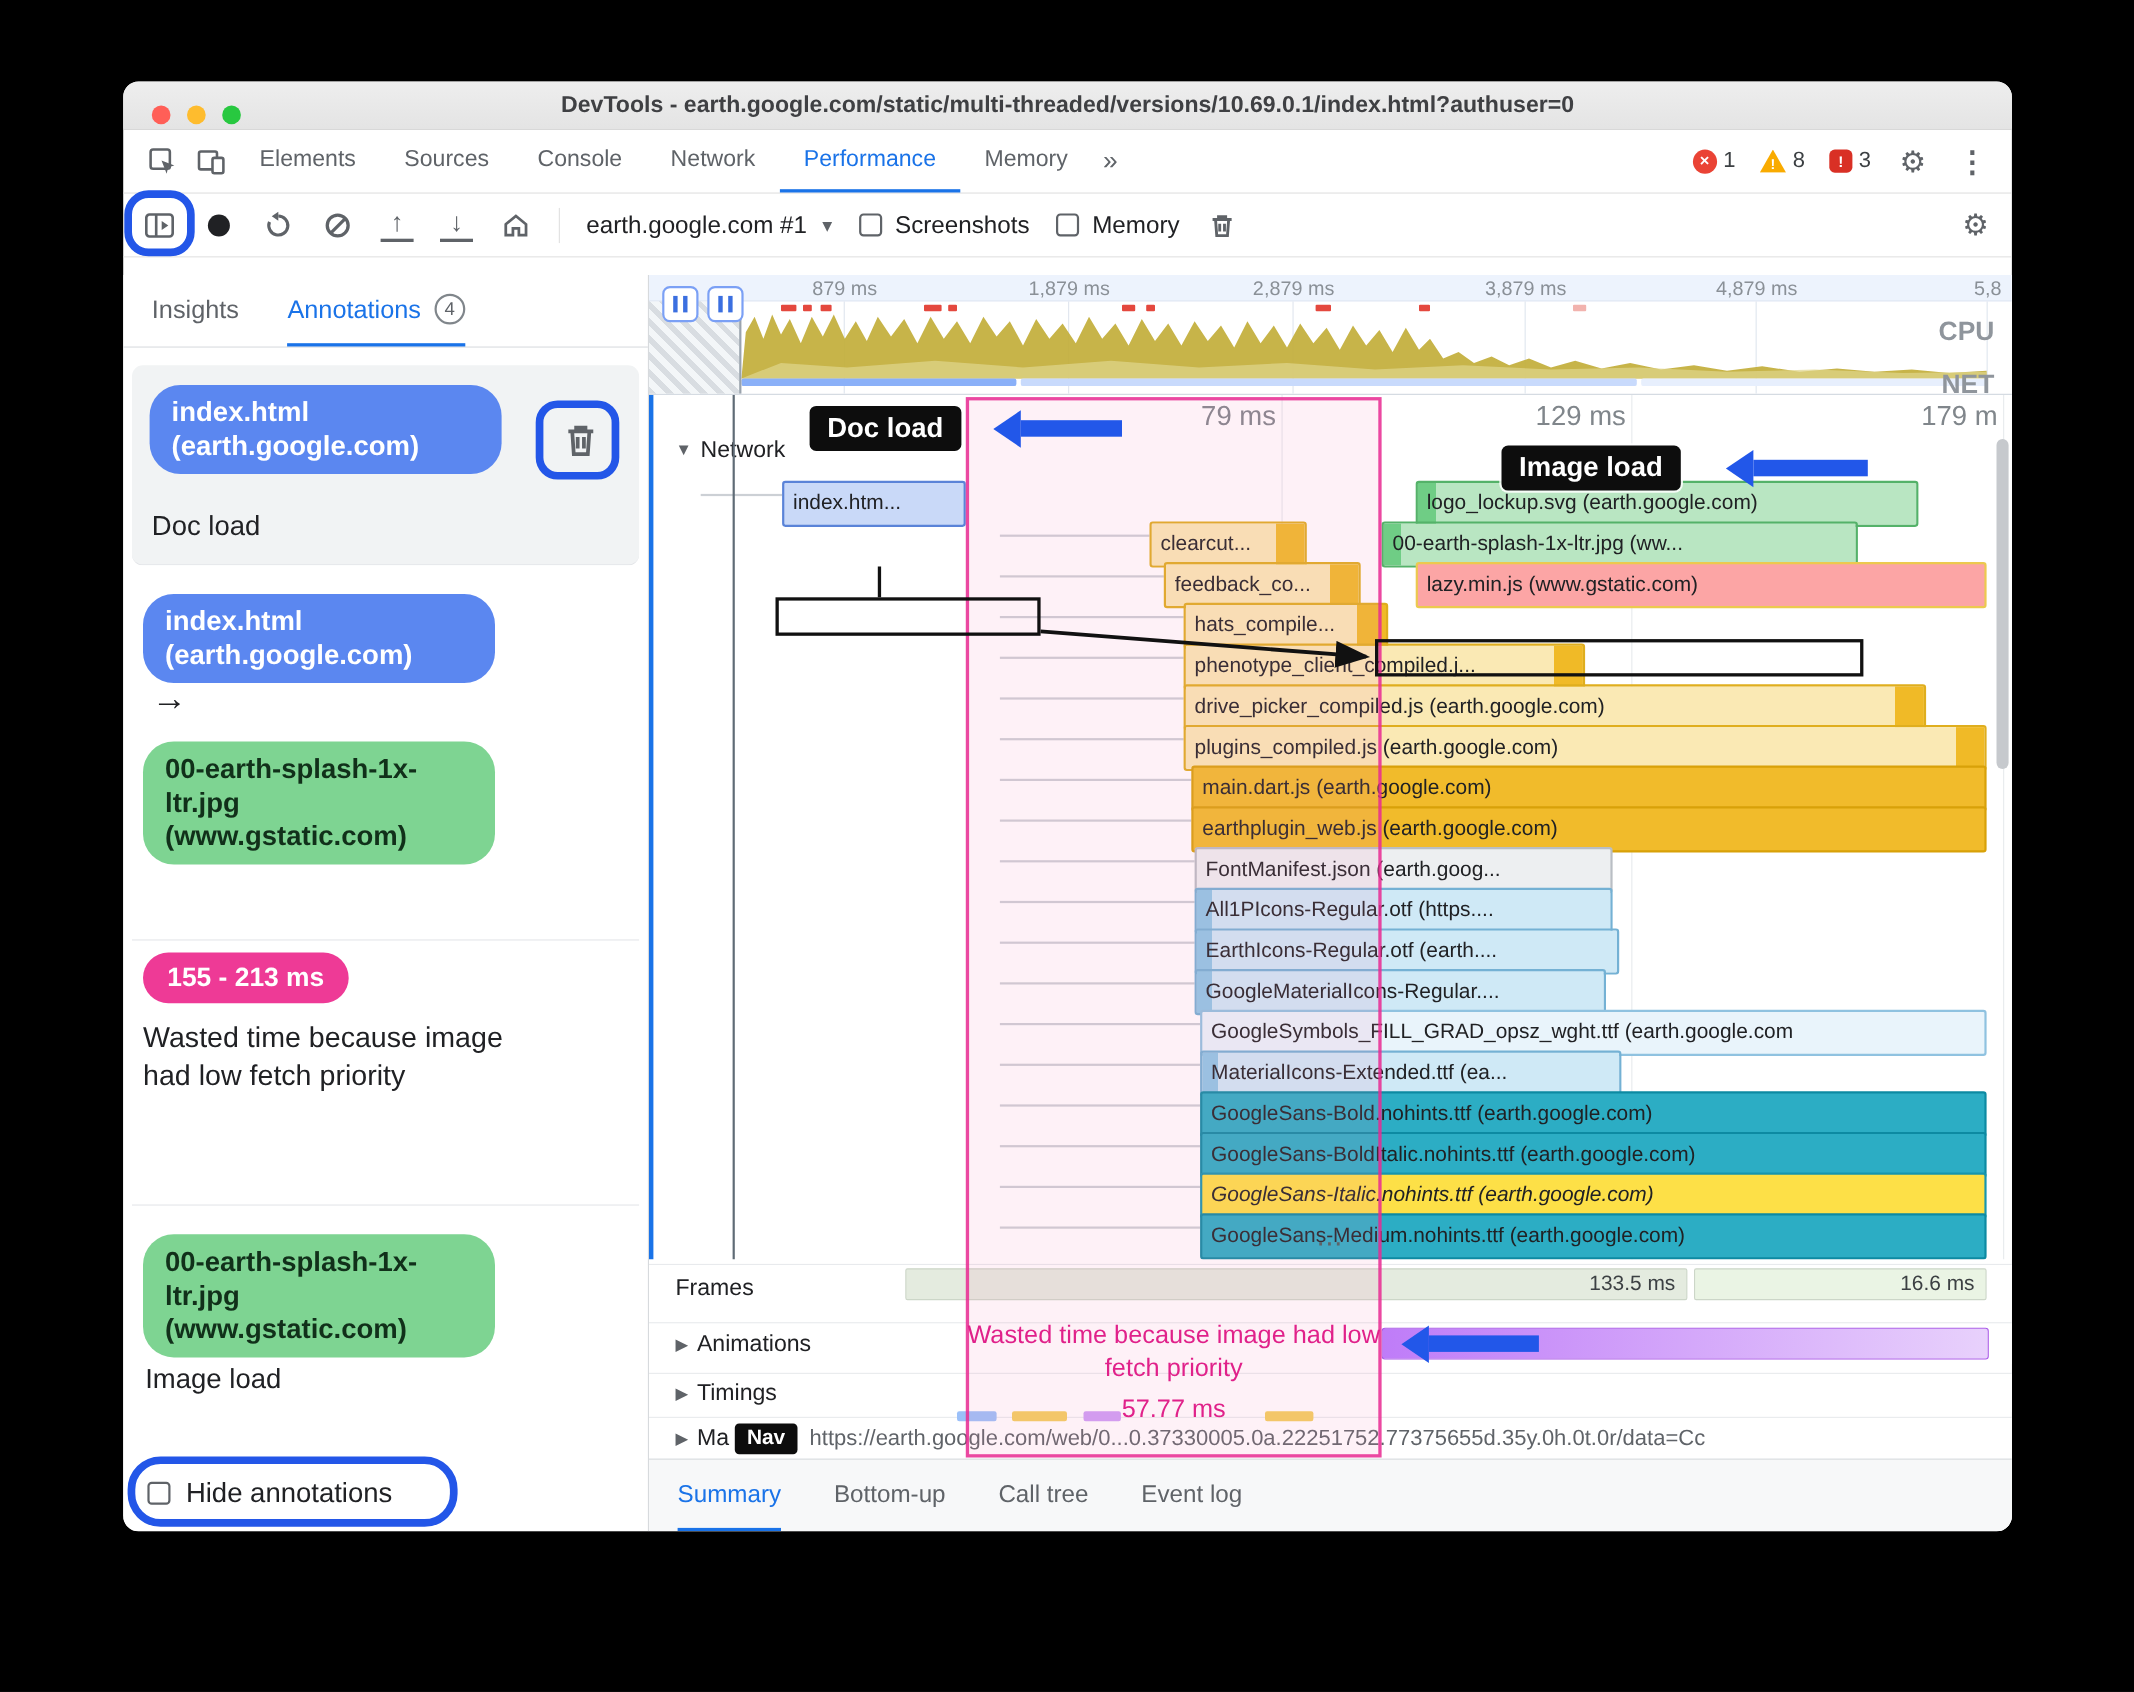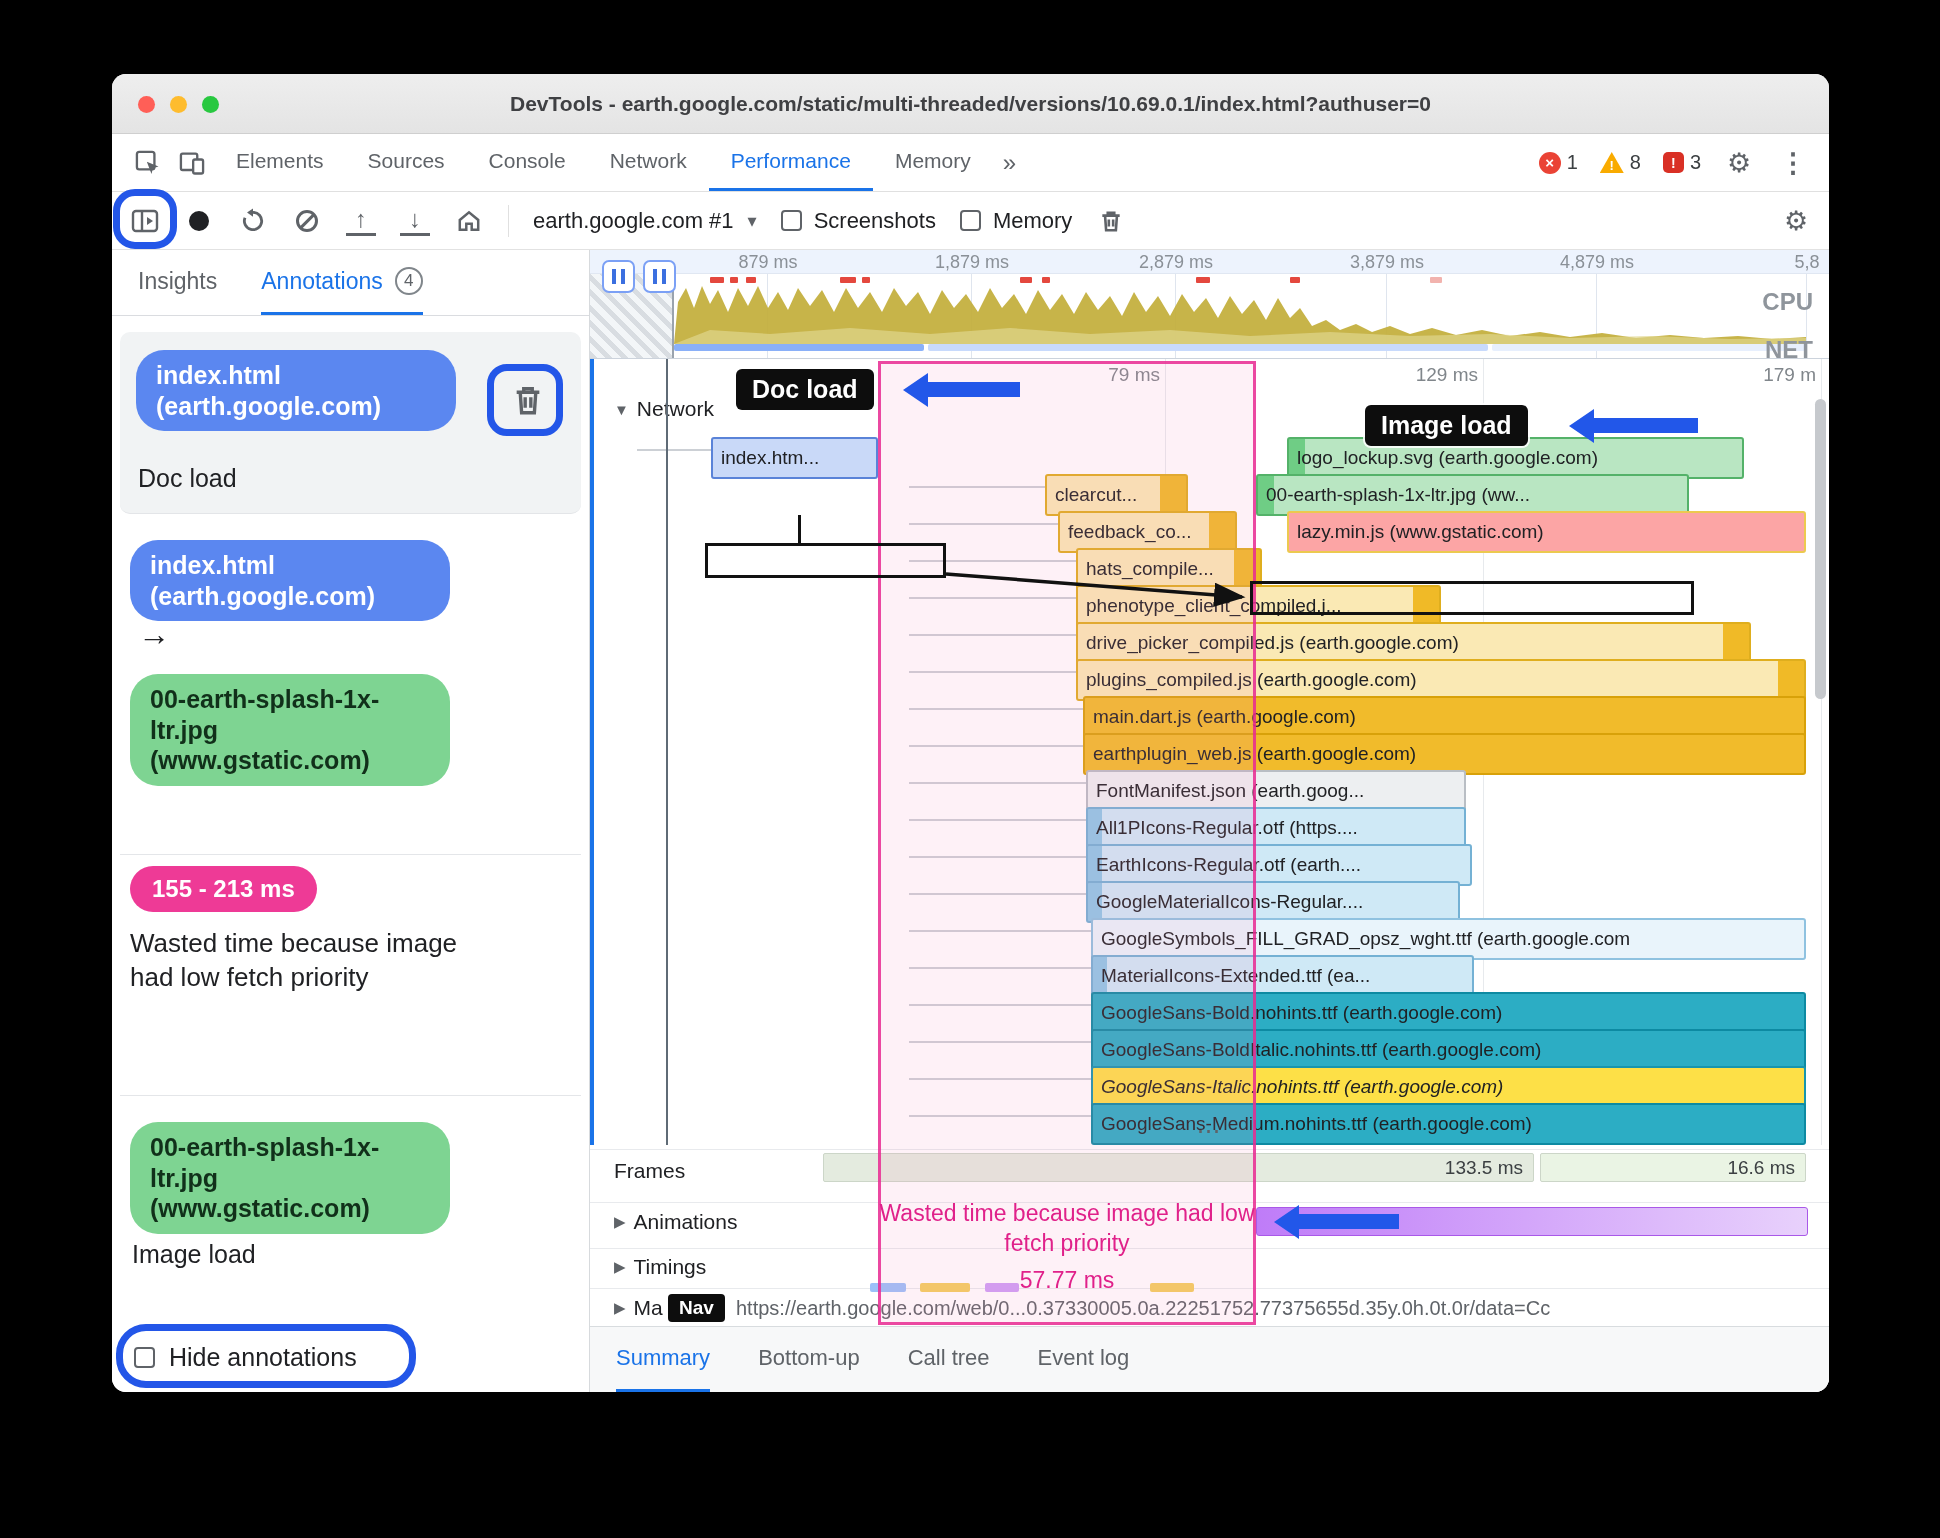--- a/index.html
+++ b/index.html
@@ -1,19 +1,19 @@
 <!DOCTYPE html>
 <html><head>
 <meta charset="utf-8">
 <style>
   *{box-sizing:border-box;margin:0;padding:0}
   html,body{width:1940px;height:1538px;background:#000;font-family:"Liberation Sans",sans-serif;-webkit-font-smoothing:antialiased;}
   .window{position:absolute;left:112px;top:74px;width:1717px;height:1318px;background:#fff;border-radius:14px;overflow:hidden;box-shadow:0 30px 90px rgba(0,0,0,.65);}
   
-  .titlebar{height:60px;background:linear-gradient(#eeeeee,#e4e4e4);border-bottom:1px solid #cfcfcf;position:relative;display:flex;align-items:center;justify-content:center;}
+  .titlebar{height:44px;background:linear-gradient(#eeeeee,#e4e4e4);border-bottom:1px solid #cfcfcf;position:relative;display:flex;align-items:center;justify-content:center;}
   .lights{position:absolute;left:26px;top:22px;display:flex;gap:15px;}
   .light{width:17px;height:17px;border-radius:50%;}
   .title{font-size:21px;font-weight:700;color:#3f4043;}
   
   .tabbar{height:58px;display:flex;align-items:stretch;border-bottom:1px solid #e0e0e0;padding:0 14px;}
   .tbicon{width:44px;display:flex;align-items:center;justify-content:center;color:#5f6368;}
   .tab{padding:0 22px;display:flex;align-items:center;font-size:21px;color:#5f6368;border-bottom:3px solid transparent;cursor:default;}
   .tab[data-active="true"]{color:#1a73e8;border-bottom-color:#1a73e8;}
   .more-tabs{display:flex;align-items:center;font-size:24px;color:#5f6368;padding:0 10px;}
   .tb-right{margin-left:auto;display:flex;align-items:center;gap:10px;}
@@ -60,21 +60,21 @@
   .ovtick span{position:absolute;top:-22px;left:0;transform:translateX(-50%);font-size:18px;color:#8a9097;white-space:nowrap;}
   .pausebtn{position:absolute;top:10px;width:33px;height:33px;background:#fff;border:2px solid #7ba0f5;border-radius:7px;display:flex;align-items:center;justify-content:center;gap:5px;z-index:5;}
   .pausebtn i{display:block;width:4px;height:15px;background:#3b6fe0;}
   .ov-hatch{position:absolute;left:0;top:24px;bottom:0;width:84px;z-index:4;background:repeating-linear-gradient(45deg,rgba(110,120,135,.20) 0 5px,rgba(255,255,255,0) 5px 11px),rgba(234,238,243,.55);border-right:2px solid #9aa3ad;}
   .redtick{position:absolute;top:27px;height:6px;background:#e4483e;border-radius:1px;z-index:3;}
   .net-bar{position:absolute;height:7px;border-radius:2px;z-index:2;}
   .ovlabel{position:absolute;right:16px;font-size:24px;font-weight:700;color:#8f959c;z-index:6;}
   
   .waterfall{position:absolute;left:0;right:0;top:109px;height:786px;overflow:hidden;background:#fff;}
   .rtick{position:absolute;top:0;bottom:0;width:0;border-left:1px solid #e7eaed;}
-  .rtick span{position:absolute;right:6px;top:5px;font-size:19px;color:#80868b;white-space:nowrap;}
+  .rtick span{position:absolute;right:6px;top:5px;font-size:25px;color:#80868b;white-space:nowrap;}
   .wf-blueedge{position:absolute;left:0;top:0;bottom:0;width:4px;background:#1a73e8;}
   .nettrack{position:absolute;left:24px;top:38px;display:flex;align-items:center;gap:8px;font-size:21px;color:#202124;}
   .tri{font-size:15px;color:#5f6368;}
   .whisker{position:absolute;height:2px;background:#ccd0d5;}
   .bar{position:absolute;height:42px;border-radius:3px;display:flex;align-items:center;white-space:nowrap;font-size:19px;color:#202124;padding-left:8px;border:2px solid transparent;}
   .bar[data-color="doc"]{background:#c9d9f8;border-color:#5a83d8;}
   .bar[data-color="img"]{background:linear-gradient(90deg,#6fcd85 0 16px,#b9e6c2 16px);border-color:#54b269;}
   .bar[data-color="js"]{background:linear-gradient(270deg,#f0ba27 0 26px,#fae9b4 26px);border-color:#dfae1e;}
   .bar[data-color="js-pale"]{background:#fca5a5;border-color:#ecc94f;}
   .bar[data-color="js-solid"]{background:#f1bb2b;border-color:#d8a109;}

